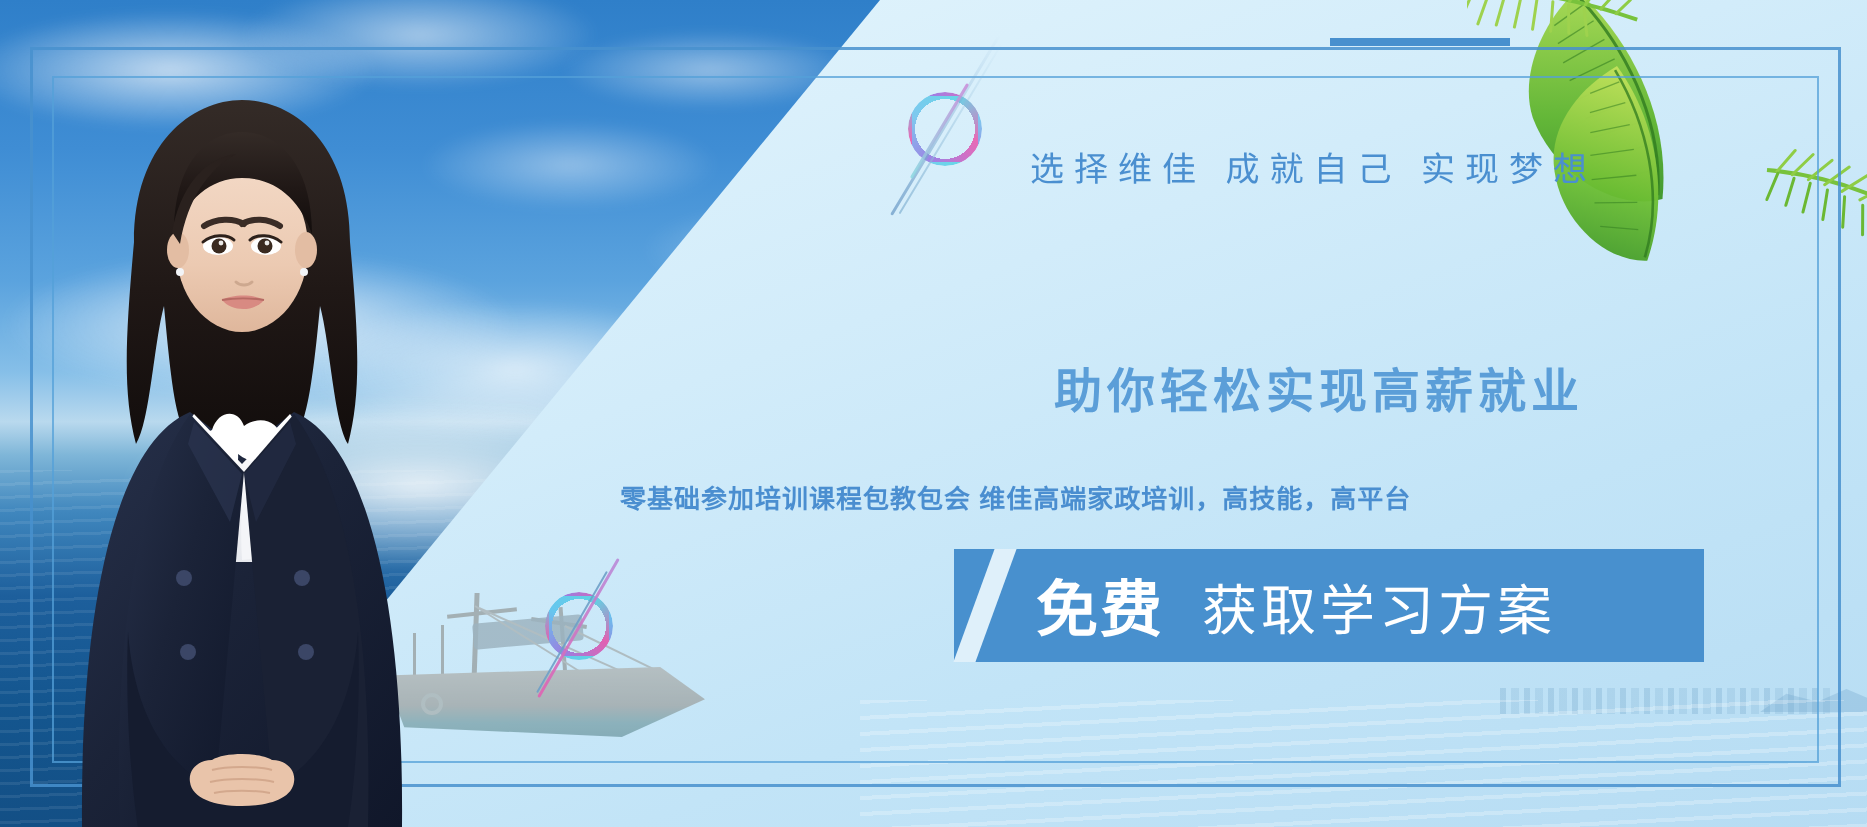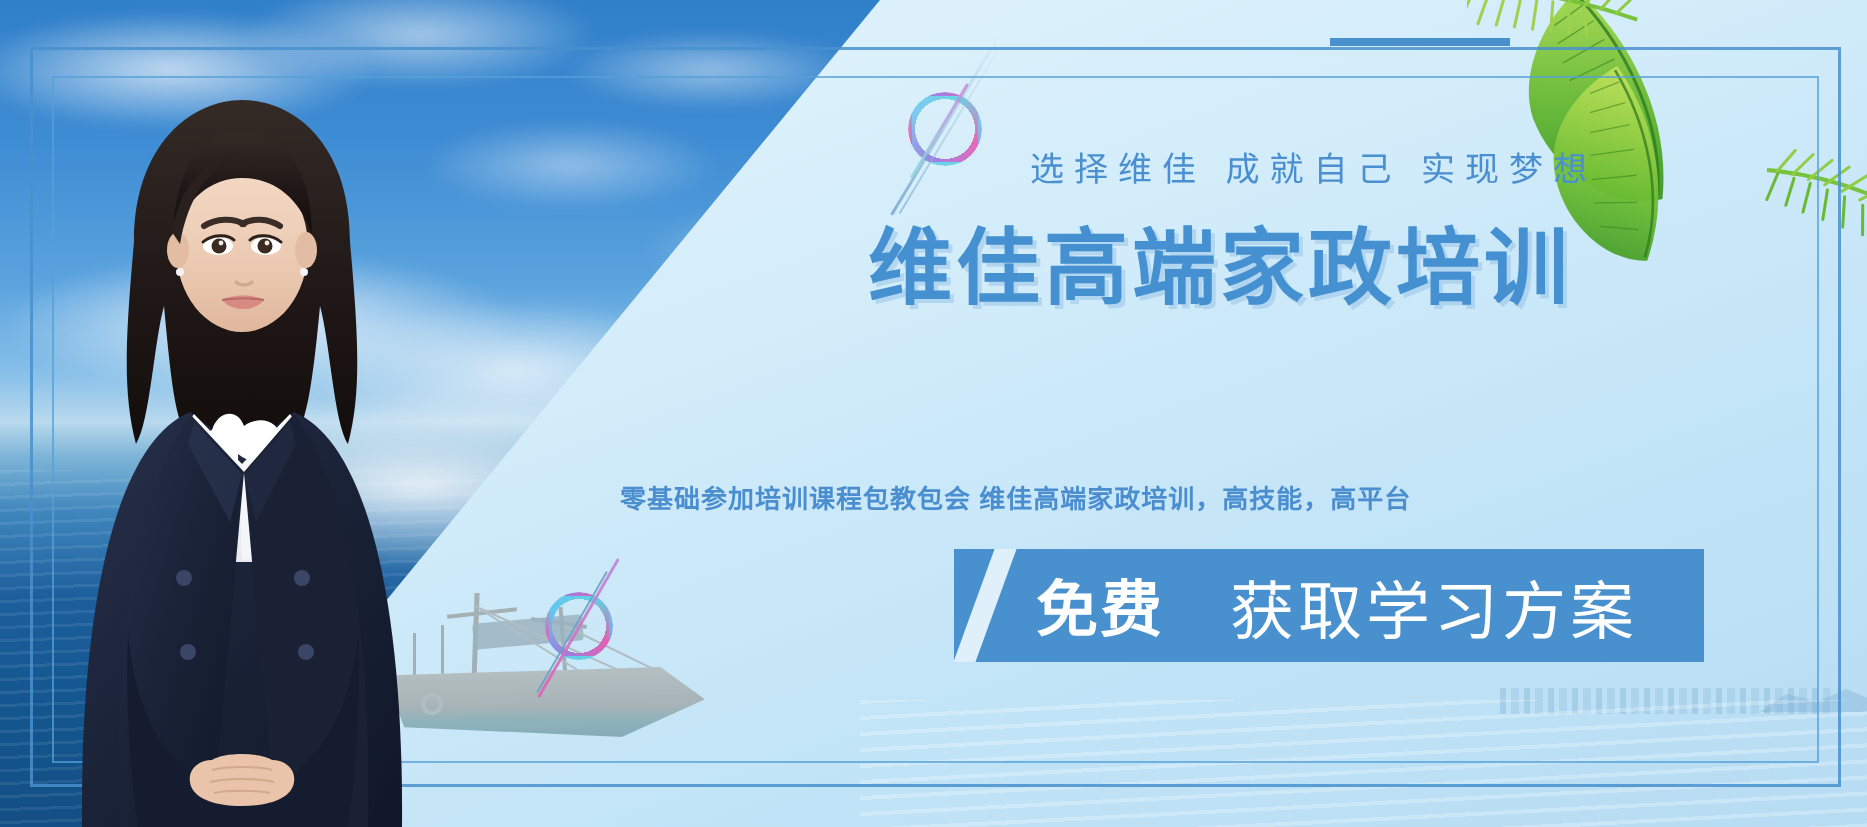--- a/index.html
+++ b/index.html
@@ -215,23 +215,22 @@
     background:#dff0fa;
     transform:skewX(-20deg);
   }
   .cta-free{
     position:absolute; left:82px; top:50%; transform:translateY(-52%);
     font-size:62px; font-weight:700; color:#ffffff; letter-spacing:2px;
     white-space:nowrap;
   }
   .cta-rest{
     position:absolute; left:248px; top:50%; transform:translateY(-50%);
-    font-size:64px; font-weight:400; color:#ffffff; letter-spacing:4px;
+    font-size:55px; font-weight:400; color:#ffffff; letter-spacing:4px;
     white-space:nowrap;
-    margin-left:28px;
   }
 </style>
 </head>
 <body>
 
 <div class="banner">
 
   <div class="photo-half">
     <div class="cloud c1"></div>
     <div class="cloud c2"></div>
@@ -475,22 +474,22 @@
 
     <div class="motif motif-top" style="left:268px; top:92px;">
       <div class="ring-g"></div>
       <div class="slash s1"></div>
       <div class="slash s2"></div>
       <div class="slash s3"></div>
     </div>
 
     <div class="tagline">选择维佳 成就自己 实现梦想</div>
 
-    <h1 class="headline">维佳高端家政培训</h1>
-
+
+    <h2 class="subhead">助你轻松实现高薪就业</h2>
 
     <p class="desc">零基础参加培训课程包教包会  维佳高端家政培训，高技能，高平台</p>
 
     <div class="cta">
       <span class="cta-slash"></span>
       <span class="cta-free">免费</span>
       <span class="cta-rest">获取学习方案</span>
     </div>
 
   </div>

